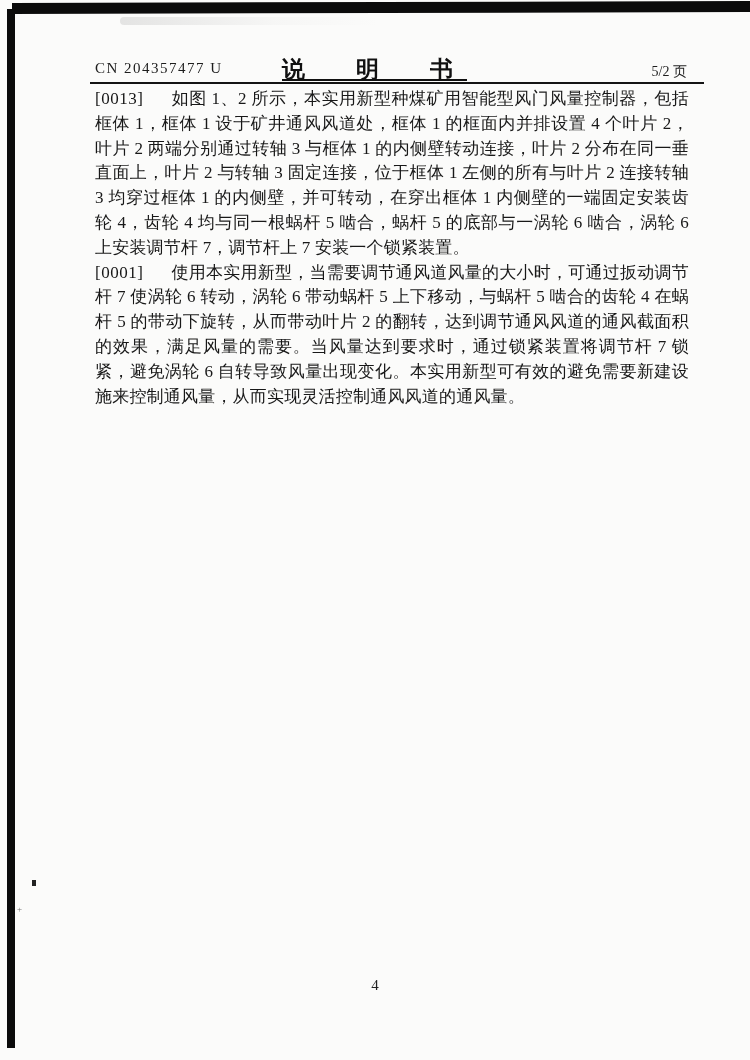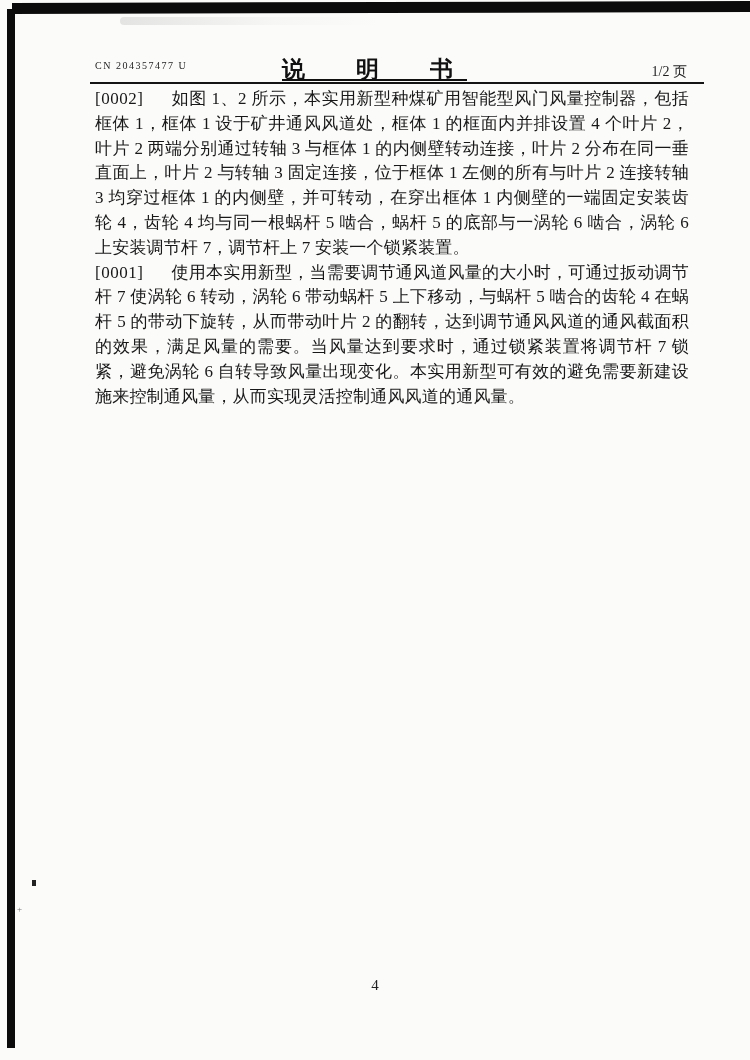--- a/index.html
+++ b/index.html
@@ -54,21 +54,21 @@
   
   .header {
     position: absolute;
     left: 90px; top: 54px;
     width: 615px;
     height: 30px;
   }
   .patent-no {
     position: absolute;
     left: 5px; top: 6px;
-    font-size: 10px;
+    font-size: 15px;
     letter-spacing: 1.5px;
     color: #1d1d1d;
     white-space: nowrap;
   }
   .doc-title {
     position: absolute;
     left: 192px; top: 0;
     font-size: 23px;
     font-weight: bold;
     letter-spacing: 14px;
@@ -129,26 +129,26 @@
 
   <div class="edge-top"></div>
   <div class="edge-left"></div>
   <div class="smudge"></div>
   <div class="artifact-dot"></div>
   <div class="artifact-plus">+</div>
 
   <div class="header">
     <span class="patent-no">CN 204357477 U</span>
     <span class="doc-title">说　明　书</span>
-    <span class="page-indicator">1/2 页</span>
+    <span class="page-indicator">5/2 页</span>
   </div>
   <div class="header-rule"></div>
 
   <div class="body-text" id="paragraphs">
-    <p class="para"><span class="para-num">[0002]</span><span class="para-text">如图 1、2 所示，本实用新型种煤矿用智能型风门风量控制器，包括框体 1，框体 1 设于矿井通风风道处，框体 1 的框面内并排设置 4 个叶片 2，叶片 2 两端分别通过转轴 3 与框体 1 的内侧壁转动连接，叶片 2 分布在同一垂直面上，叶片 2 与转轴 3 固定连接，位于框体 1 左侧的所有与叶片 2 连接转轴 3 均穿过框体 1 的内侧壁，并可转动，在穿出框体 1 内侧壁的一端固定安装齿轮 4，齿轮 4 均与同一根蜗杆 5 啮合，蜗杆 5 的底部与一涡轮 6 啮合，涡轮 6 上安装调节杆 7，调节杆上 7 安装一个锁紧装置。</span></p>
+    <p class="para"><span class="para-num">[0013]</span><span class="para-text">如图 1、2 所示，本实用新型种煤矿用智能型风门风量控制器，包括框体 1，框体 1 设于矿井通风风道处，框体 1 的框面内并排设置 4 个叶片 2，叶片 2 两端分别通过转轴 3 与框体 1 的内侧壁转动连接，叶片 2 分布在同一垂直面上，叶片 2 与转轴 3 固定连接，位于框体 1 左侧的所有与叶片 2 连接转轴 3 均穿过框体 1 的内侧壁，并可转动，在穿出框体 1 内侧壁的一端固定安装齿轮 4，齿轮 4 均与同一根蜗杆 5 啮合，蜗杆 5 的底部与一涡轮 6 啮合，涡轮 6 上安装调节杆 7，调节杆上 7 安装一个锁紧装置。</span></p>
 
 
     <p class="para"><span class="para-num">[0001]</span><span class="para-text">使用本实用新型，当需要调节通风道风量的大小时，可通过扳动调节杆 7 使涡轮 6 转动，涡轮 6 带动蜗杆 5 上下移动，与蜗杆 5 啮合的齿轮 4 在蜗杆 5 的带动下旋转，从而带动叶片 2 的翻转，达到调节通风风道的通风截面积的效果，满足风量的需要。当风量达到要求时，通过锁紧装置将调节杆 7 锁紧，避免涡轮 6 自转导致风量出现变化。本实用新型可有效的避免需要新建设施来控制通风量，从而实现灵活控制通风风道的通风量。</span></p>
 
   </div>
 
   <div class="footer-page-num">4</div>
 
 </div>
 

